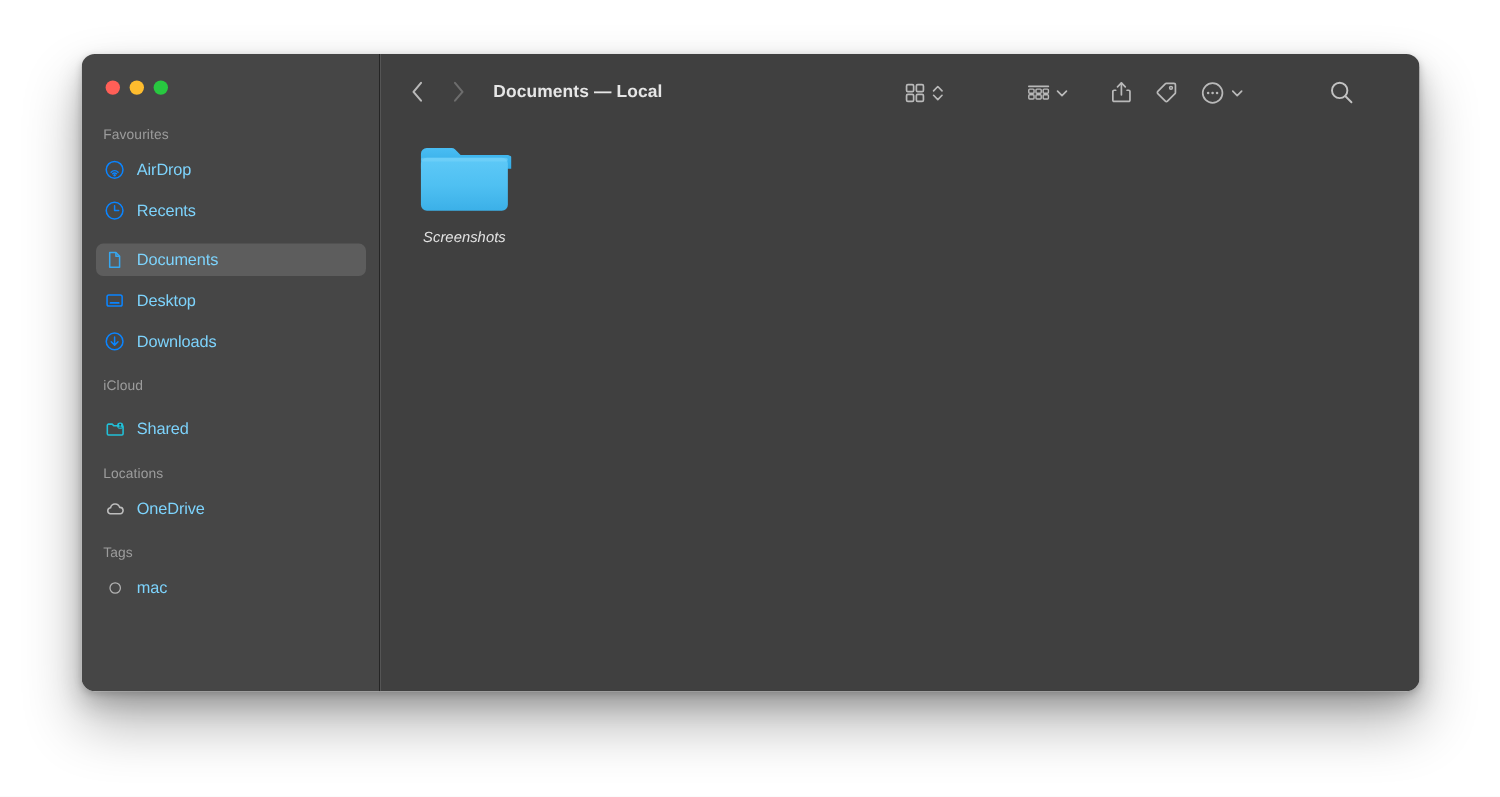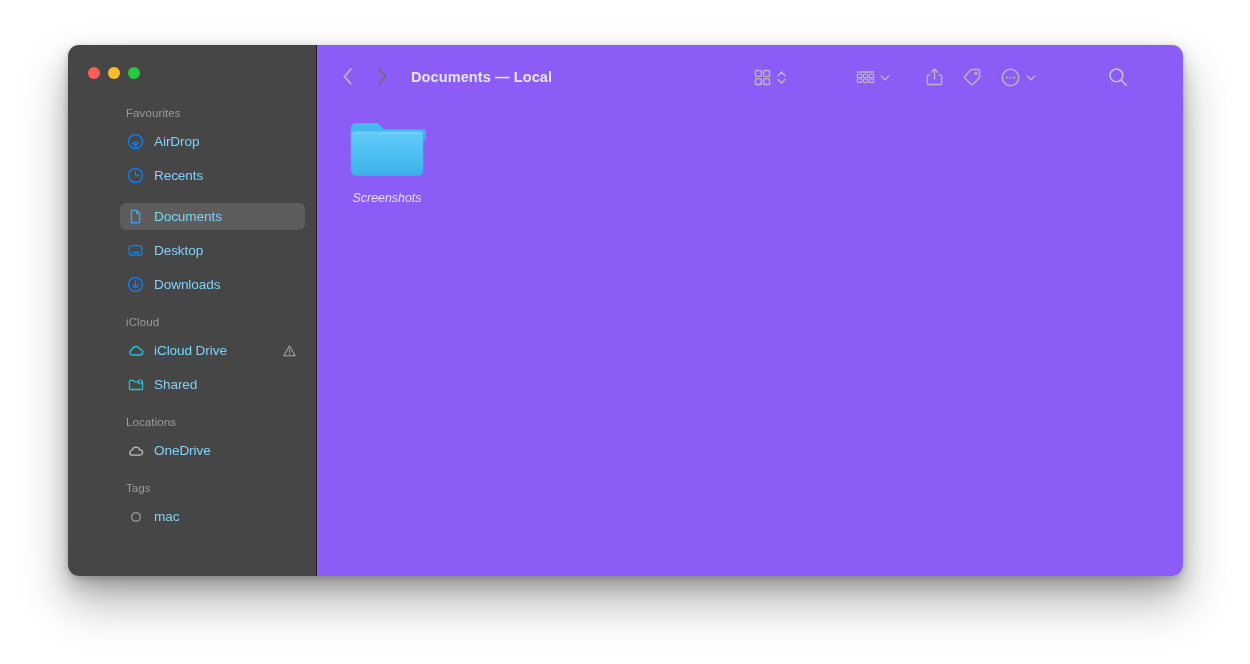--- a/index.html
+++ b/index.html
@@ -63,21 +63,20 @@
   .light.min    { background: #febc2e; }
   .light.max    { background: #28c840; }
 
   .sidebar-scroll {
     position: absolute;
     top: 60px;
     left: 0;
     right: 0;
     bottom: 0;
     overflow: hidden;
-    padding-left: 40px;
   }
 
   .section-header {
     color: #9c9c9c;
     font-size: 11.5px;
     font-weight: 400;
     letter-spacing: 0.1px;
     padding: 0 0 0 18px;
     margin: 0;
     height: 16px;
@@ -118,21 +117,21 @@
     right: 8px;
     top: 50%;
     transform: translateY(-50%);
     width: 15px; height: 15px;
   }
   .item-space { height: 7px; }
 
   
   .main {
     flex: 1 1 auto;
-    background: #8b5cf6;
+    background: #404040;
     position: relative;
   }
 
   .toolbar {
     height: 63px;
     position: relative;
     display: flex;
     align-items: center;
   }
 
@@ -285,35 +284,20 @@
             </svg>
           </span>
           <span class="lbl">Downloads</span>
         </div>
 
         <div class="section-gap"></div>
 
         <div class="section-header">iCloud</div>
         <div class="item-space"></div>
 
-        <div class="side-item">
-          <span class="ic">
-            <svg width="18" height="18" viewBox="0 0 20 20">
-              <path d="M5.6 14.4 A3.1 3.1 0 0 1 5.9 8.3 A4.3 4.3 0 0 1 14.2 8.0 A3.2 3.2 0 0 1 14.4 14.4 Z" fill="none" stroke="#22c0d8" stroke-width="1.5" stroke-linejoin="round"></path>
-            </svg>
-          </span>
-          <span class="lbl">iCloud Drive</span>
-          <span class="warn">
-            <svg width="15" height="15" viewBox="0 0 20 20">
-              <path d="M10 3.4 L17.6 16.3 H2.4 Z" fill="none" stroke="#a8a8a8" stroke-width="1.35" stroke-linejoin="round"></path>
-              <path d="M10 8.0 V11.8" stroke="#a8a8a8" stroke-width="1.35" stroke-linecap="round"></path>
-              <circle cx="10" cy="13.9" r="0.8" fill="#a8a8a8"></circle>
-            </svg>
-          </span>
-        </div>
         <div class="item-space"></div>
 
         <div class="side-item">
           <span class="ic">
             <svg width="18" height="18" viewBox="0 0 20 20">
               <path d="M2.7 6.0 a1.1 1.1 0 0 1 1.1 -1.1 h3.4 l1.5 1.6 h7.5 a1.1 1.1 0 0 1 1.1 1.1 v6.3 a1.1 1.1 0 0 1 -1.1 1.1 H3.8 a1.1 1.1 0 0 1 -1.1 -1.1 Z" fill="none" stroke="#22c0d8" stroke-width="1.45" stroke-linejoin="round"></path>
               <circle cx="14.6" cy="6.4" r="2.9" fill="#22c0d8"></circle>
               <circle cx="14.6" cy="5.5" r="0.95" fill="#2f3233"></circle>
               <path d="M12.9 8.1 a1.9 1.9 0 0 1 3.4 0 Z" fill="#2f3233"></path>
             </svg>

